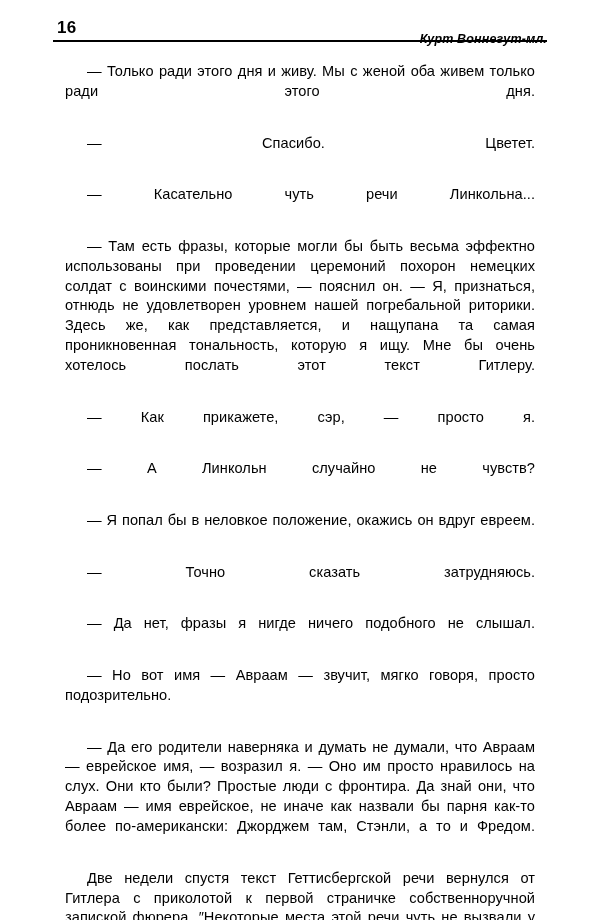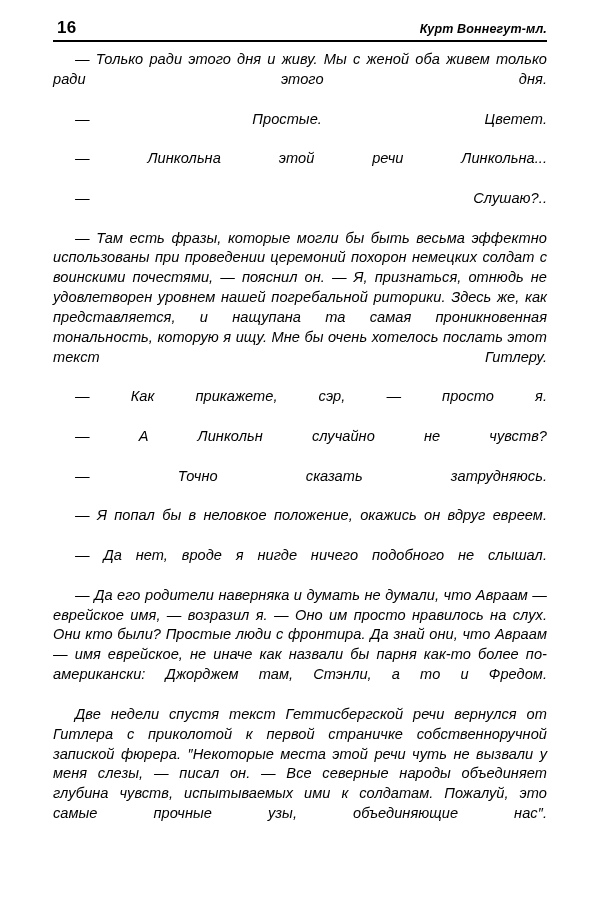--- a/index.html
+++ b/index.html
@@ -39,21 +39,21 @@
     left: 4px;
     top: 0;
     font-size: 17px;
     font-weight: bold;
     letter-spacing: 0.2px;
     line-height: 20px;
   }
   .running-head {
     position: absolute;
     right: 0;
-    top: 2px;
+    top: 12px;
     font-size: 12.5px;
     font-weight: bold;
     font-style: italic;
     letter-spacing: 0.15px;
     line-height: 18px;
     white-space: nowrap;
   }
   .header-rule {
     position: absolute;
     top: 40px;
@@ -65,31 +65,30 @@
 
   
   .textblock {
     position: absolute;
     top: 50px;
     left: 53px;
     width: 494px;
   }
 
   .para {
-    margin: 0;
+    margin: 12px;
     padding: 0;
     font-size: 14.6px;
     line-height: 19.85px;
     text-align: justify;
     text-justify: inter-word;
     text-indent: 22px;
     letter-spacing: 0.05px;
     word-spacing: 0.2px;
     hyphens: none;
-    font-style: italic;
   }
   
   .para::after {
     content: "";
     display: inline-block;
     width: 100%;
   }
 </style>
 </head>
 <body>
@@ -97,26 +96,26 @@
 <div class="page">
 
   <div class="page-header">
     <span class="page-number">16</span>
     <span class="running-head">Курт Воннегут-мл.</span>
   </div>
   <div class="header-rule"></div>
 
   <div class="textblock" id="textblock">
       <p class="para">— Только ради этого дня и живу. Мы с женой оба живем только ради этого дня.</p>
-      <p class="para">— Простые. Цветет.</p>
-      <p class="para">— Линкольна этой речи Линкольна...</p>
-      <p class="para">— Слушаю?..</p>
+      <p class="para">— Спасибо. Цветет.</p>
+      <p class="para">— Касательно чуть речи Линкольна...</p>
       <p class="para">— Там есть фразы, которые могли бы быть весьма эффектно использованы при проведении церемоний похорон немецких солдат с воинскими почестями, — пояснил он. — Я, признаться, отнюдь не удовлетворен уровнем нашей погребальной риторики. Здесь же, как представляется, и нащупана та самая проникновенная тональность, которую я ищу. Мне бы очень хотелось послать этот текст Гитлеру.</p>
       <p class="para">— Как прикажете, сэр, — просто я.</p>
       <p class="para">— А Линкольн случайно не чувств?</p>
+      <p class="para">— Я попал бы в неловкое положение, окажись он вдруг евреем.</p>
       <p class="para">— Точно сказать затрудняюсь.</p>
-      <p class="para">— Я попал бы в неловкое положение, окажись он вдруг евреем.</p>
-      <p class="para">— Да нет, вроде я нигде ничего подобного не слышал.</p>
+      <p class="para">— Да нет, фразы я нигде ничего подобного не слышал.</p>
+      <p class="para">— Но вот имя — Авраам — звучит, мягко говоря, просто подозрительно.</p>
       <p class="para">— Да его родители наверняка и думать не думали, что Авраам — еврейское имя, — возразил я. — Оно им просто нравилось на слух. Они кто были? Простые люди с фронтира. Да знай они, что Авраам — имя еврейское, не иначе как назвали бы парня как-то более по-американски: Джорджем там, Стэнли, а то и Фредом.</p>
       <p class="para">Две недели спустя текст Геттисбергской речи вернулся от Гитлера с приколотой к первой страничке собственноручной запиской фюрера. ″Некоторые места этой речи чуть не вызвали у меня слезы, — писал он. — Все северные народы объединяет глубина чувств, испытываемых ими к солдатам. Пожалуй, это самые прочные узы, объединяющие нас″.</p>
     </div>
 
 </div>
 
 </body></html>

